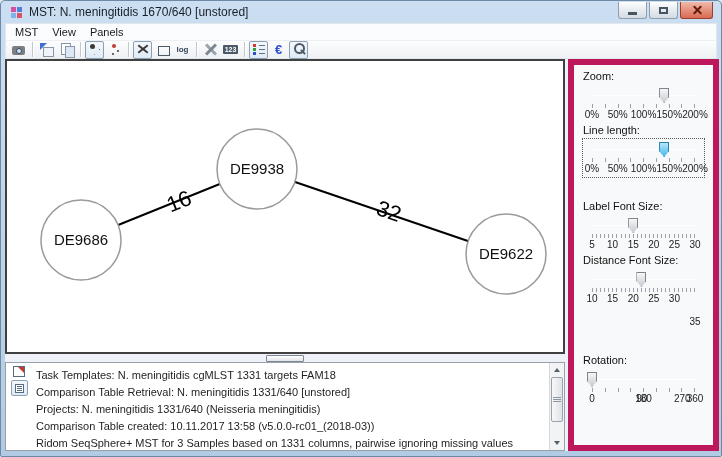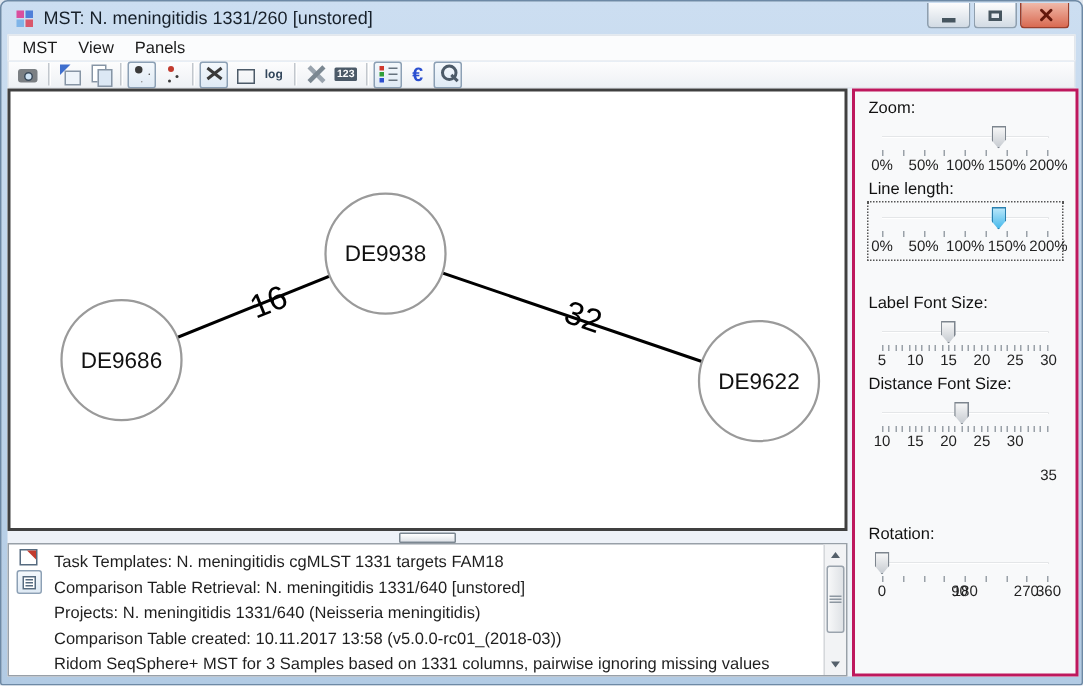--- a/index.html
+++ b/index.html
@@ -76,21 +76,21 @@
   .vscroll{width:15px;flex:none;background:#f2f3f5;border-left:1px solid #d5d8db;position:relative}
   .sb-btn{position:absolute;left:0;width:14px;height:14px}
   .sb-btn.up{top:0}
   .sb-btn.up::after{content:"";position:absolute;left:4px;top:5px;border-left:3px solid transparent;border-right:3px solid transparent;border-bottom:4px solid #55606b}
   .sb-btn.down{bottom:0}
   .sb-btn.down::after{content:"";position:absolute;left:4px;top:5px;border-left:3px solid transparent;border-right:3px solid transparent;border-top:4px solid #55606b}
   .sb-thumb{position:absolute;left:1px;right:1px;top:14px;height:45px;border:1px solid #9aa3ad;border-radius:2px;
     background:linear-gradient(90deg,#f7f8f9,#dfe2e6);display:flex;align-items:center;justify-content:center}
   .sb-thumb i{width:8px;height:1px;background:#8d97a1;box-shadow:0 2px 0 #8d97a1,0 -2px 0 #8d97a1}
   
-  .right-panel{width:151px;flex:none;background:#f8f9fa;border:2px solid #be185d;padding:5px 8px 0 8px;overflow:hidden}
+  .right-panel{width:151px;flex:none;background:#f8f9fa;border:6px solid #be185d;padding:5px 8px 0 8px;overflow:hidden}
   .sl-label{font-size:11px;color:#111;margin:0 0 2px 1px;white-space:nowrap}
   .sl-wrap{padding:3px 4px;border:1px solid transparent}
   .sl-wrap.focused{border:1px dotted #555}
   .sl-box{position:relative;height:15px}
   .sl-track{position:absolute;left:5px;right:5px;top:7px;height:1px;background:#9aa1a8;border-bottom:1px solid #fff}
   .sl-thumb{position:absolute;top:0;width:10px;height:15px;
     clip-path:polygon(0 0,100% 0,100% 60%,50% 100%,0 60%);
     background:linear-gradient(#fafafa,#c4c9cf);box-shadow:inset 0 0 0 1px #7d858e}
   .sl-thumb.blue{background:linear-gradient(#bfeafb,#41b6ea);box-shadow:inset 0 0 0 1px #2a7fae}
   .sl-ticks{display:flex;justify-content:space-between;margin:1px 5px 0;height:4px}
@@ -101,21 +101,21 @@
   .sl-line-length{margin-bottom:22px}
   .sl-label-font-size{margin-bottom:0}
   .sl-distance-font-size{margin-bottom:46px}
 </style>
 </head>
 <body>
 
 <div class="window">
   <div class="titlebar">
     <span class="app-icon"></span>
-    <span class="title">MST: N. meningitidis 1331/260 [unstored]</span>
+    <span class="title">MST: N. meningitidis 1670/640 [unstored]</span>
     <span class="win-controls">
       <span class="wbtn min">
           <i></i>
         </span>
       <span class="wbtn max">
           <i></i>
         </span>
       <span class="wbtn close">
           <i class="x1"></i>
           <i class="x2"></i>

